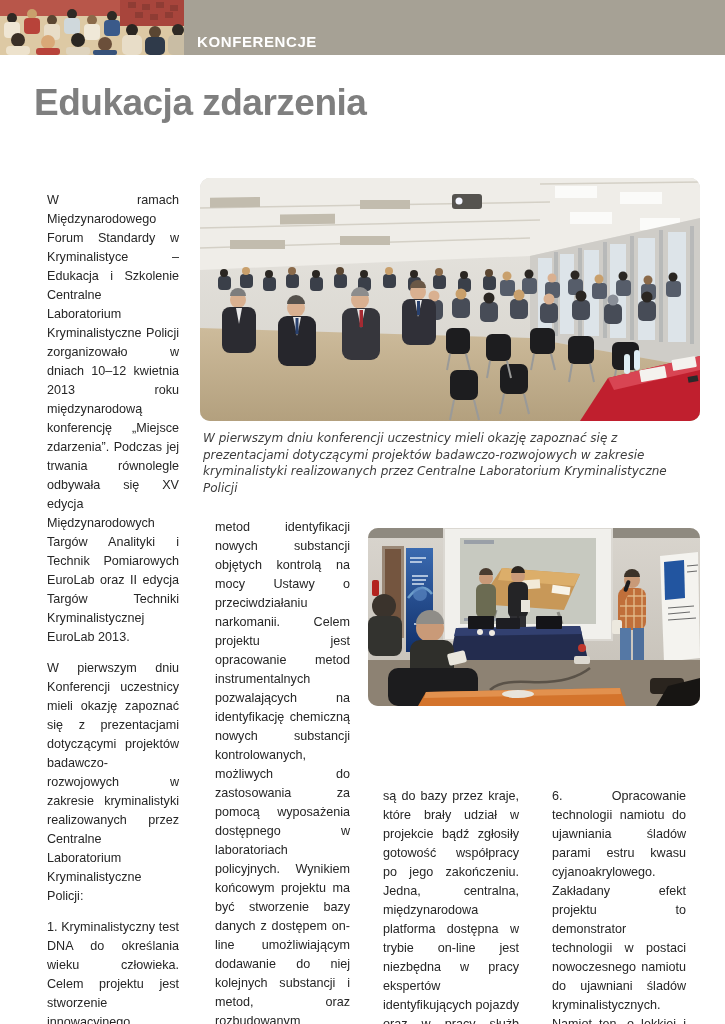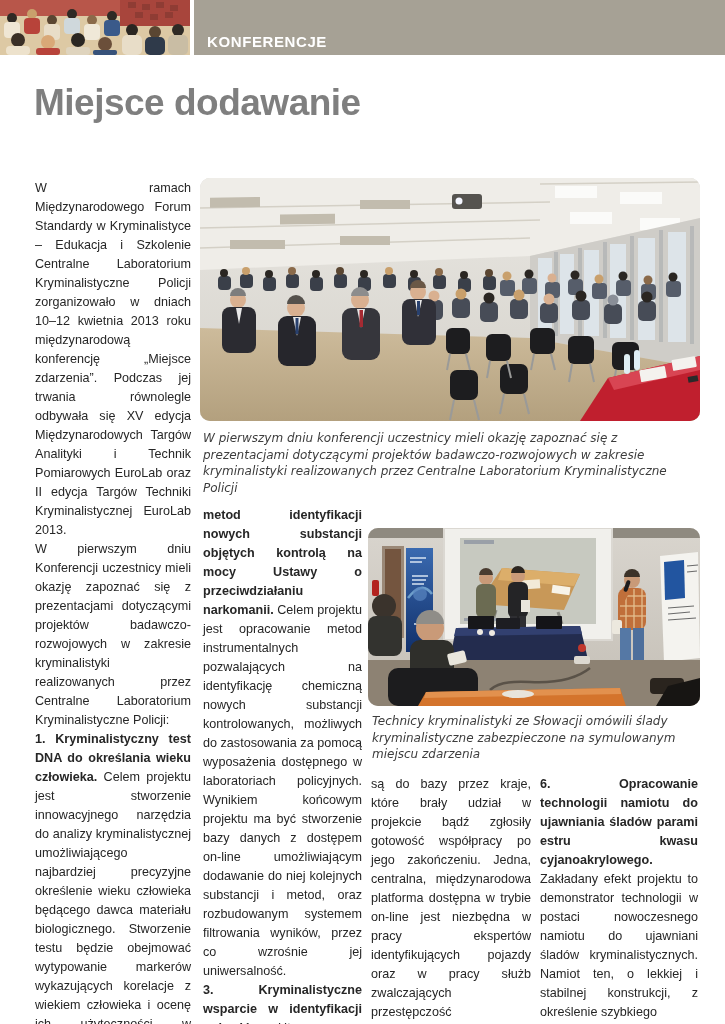--- a/index.html
+++ b/index.html
@@ -4,38 +4,38 @@
 <style>
   * { margin:0; padding:0; box-sizing:border-box; }
   html,body { background:#fff; }
   .page {
     position:relative; width:725px; height:1024px; margin:0 auto;
     background:#ffffff; overflow:hidden;
     font-family:"Liberation Sans", sans-serif; color:#262626;
   }
   
   .header-bar {
-    position:absolute; left:194px; right:0; top:0; height:55px;
+    position:absolute; left:184px; right:0; top:0; height:55px;
     background:#a6a195; display:flex; align-items:flex-end;
   }
   .section-label {
     color:#ffffff; font-weight:bold; font-size:15px; letter-spacing:.6px;
     padding:0 0 5px 13px;
   }
   .crowd-photo { position:absolute; left:0; top:0; width:190px; height:55px; }
   .crowd-photo svg { display:block; }
   
   .page-title {
     position:absolute; left:34px; top:82px;
     font-size:37px; font-weight:bold; color:#7f7f7f; letter-spacing:-.5px;
   }
   
   .col { position:absolute; font-size:12.6px; line-height:19px; text-align:justify; }
-  .col p { margin:0; }
-  .b { font-weight:bold; }
+  .col p { margin:12px; }
+  .b { font-weight:normal; }
   .col1 { left:35px;  top:179px; width:156px; }
   .col2 { left:203px; top:506px; width:159px; }
   .col3 { left:371px; top:775px; width:160px; }
   .col4 { left:540px; top:775px; width:158px; }
   
   .photo { position:absolute; border-radius:10px; overflow:hidden; background:#d8d5cf; }
   .photo svg { display:block; }
   .photo1 { left:200px; top:178px; width:500px; height:243px; }
   .photo2 { left:368px; top:528px; width:332px; height:178px; }
   
@@ -106,21 +106,21 @@
           <rect x="66" y="47" width="24" height="8" rx="3" fill="#dfd4be"></rect>
         <circle cx="105" cy="44" r="7" fill="#6b4f3a"></circle>
           <rect x="93" y="50" width="24" height="5" rx="2" fill="#37527a"></rect>
       </g>
     </svg>
   </div>
   <div class="header-bar">
     <span class="section-label">KONFERENCJE</span>
   </div>
 
-  <h1 class="page-title">Miejsce dodawanie</h1>
+  <h1 class="page-title">Edukacja zdarzenia</h1>
 
   <div class="col col1">
     <p>W ramach Międzynarodowego Forum Standardy w Kryminalistyce – Edukacja i Szkolenie Centralne Laboratorium Kryminalistyczne Policji zorganizowało w dniach 10–12 kwietnia 2013 roku międzynarodową konferencję „Miejsce zdarzenia”. Podczas jej trwania równolegle odbywała się XV edycja Międzynarodowych Targów Analityki i Technik Pomiarowych EuroLab oraz II edycja Targów Techniki Kryminalistycznej EuroLab 2013.</p>
     <p>W pierwszym dniu Konferencji uczestnicy mieli okazję zapoznać się z prezentacjami dotyczącymi projektów badawczo-rozwojowych w zakresie kryminalistyki realizowanych przez Centralne Laboratorium Kryminalistyczne Policji:</p>
     <p><span class="b">1. Kryminalistyczny test DNA do określania wieku człowieka.</span>
       <span>Celem projektu jest stworzenie innowacyjnego narzędzia do analizy kryminalistycznej umożliwiającego najbardziej precyzyjne określenie wieku człowieka będącego dawca materiału biologicznego. Stworzenie testu będzie obejmować wytypowanie markerów wykazujących korelacje z wiekiem człowieka i ocenę ich użyteczności w aspekcie kryminalistycznym oraz opracowanie modelu matematycznego pozwalającego na określenie wieku z maksymalną precyzją.</span></p>
 
   </div>
 
   <figure class="photo photo1">
@@ -446,21 +446,20 @@
         <rect x="282" y="150" width="34" height="16" rx="4" fill="#2a241e"></rect>
         <polygon points="300,158 332,150 332,178 288,178" fill="#171513"></polygon>
       </g>
 
       <polygon points="58,164 252,160 258,178 50,178" fill="#d4742c"></polygon>
       <polygon points="58,164 252,160 253,166 56,170" fill="#e2914e"></polygon>
       <ellipse cx="150" cy="166" rx="16" ry="4" fill="#e8e4da"></ellipse>
     </svg>
   </figure>
 
-  <figcaption class="caption caption2">Technicy kryminalistyki ze Słowacji omówili ślady kryminalistyczne zabezpieczone na symulowanym miejscu zdarzenia</figcaption>
 
   <div class="col col3">
     <p>są do bazy przez kraje, które brały udział w projekcie bądź zgłosiły gotowość współpracy po jego zakończeniu. Jedna, centralna, międzynarodowa platforma dostępna w trybie on-line jest niezbędna w pracy ekspertów identyfikujących pojazdy oraz w pracy służb zwalczających przestępczość samochodową.</p>
   </div>
 
   <div class="col col4">
     <p><span class="b">6. Opracowanie technologii namiotu do ujawniania śladów parami estru kwasu cyjanoakrylowego.</span>
       <span>Zakładany efekt projektu to demonstrator technologii w postaci nowoczesnego namiotu do ujawniani śladów kryminalistycznych. Namiot ten, o lekkiej i stabilnej konstrukcji, z określenie szybkiego</span></p>
   </div>
 

